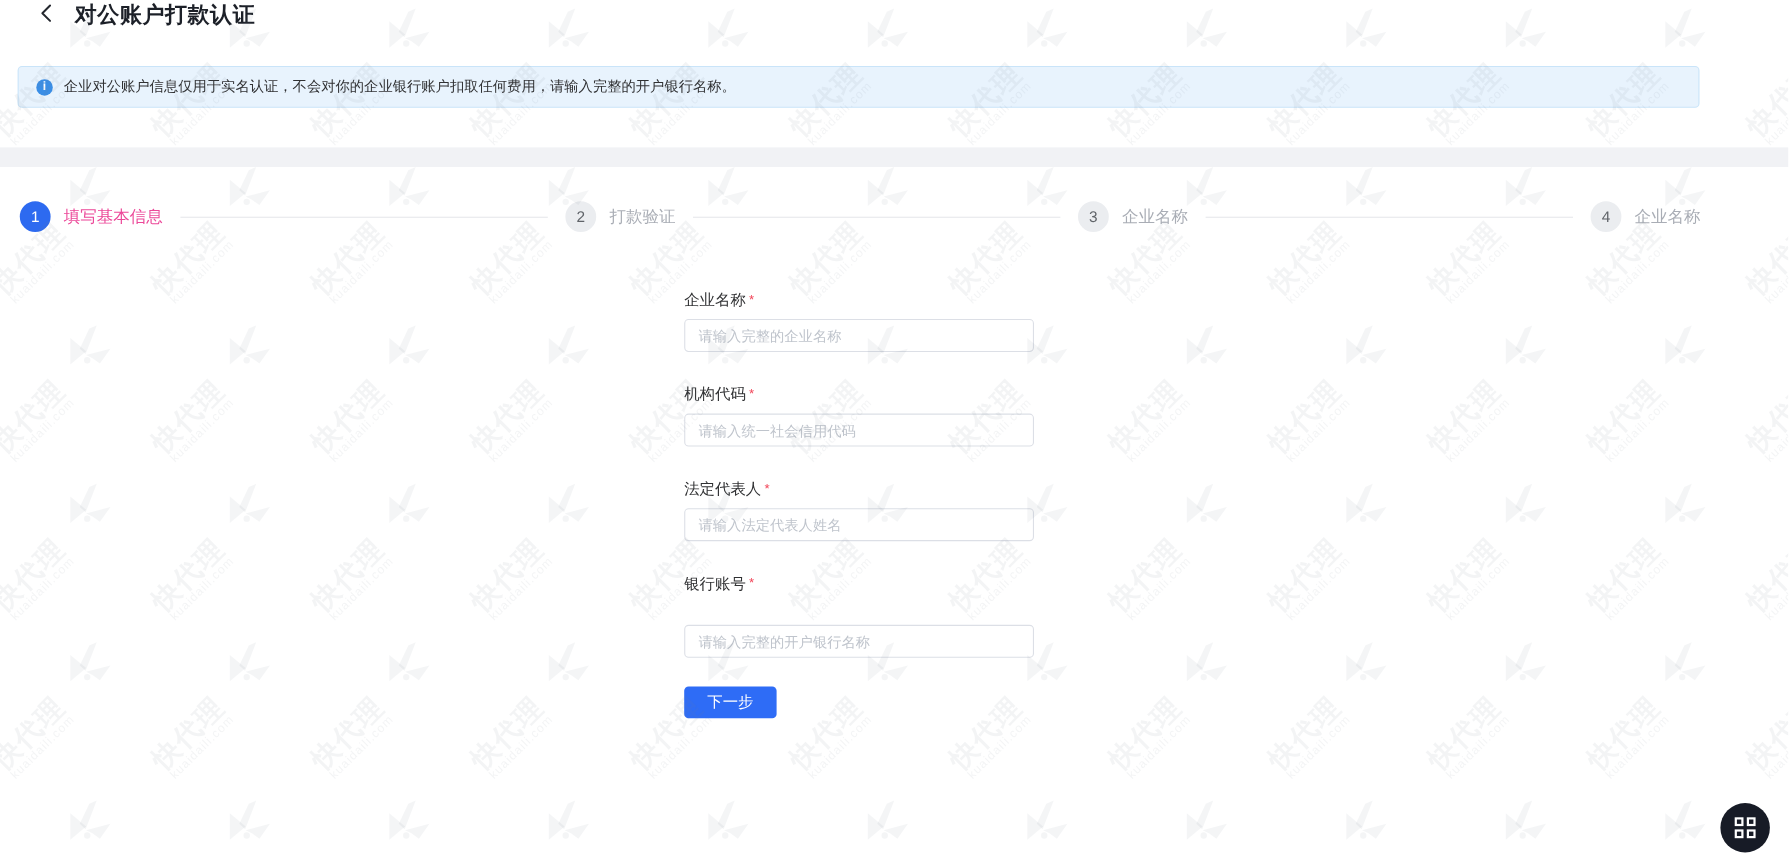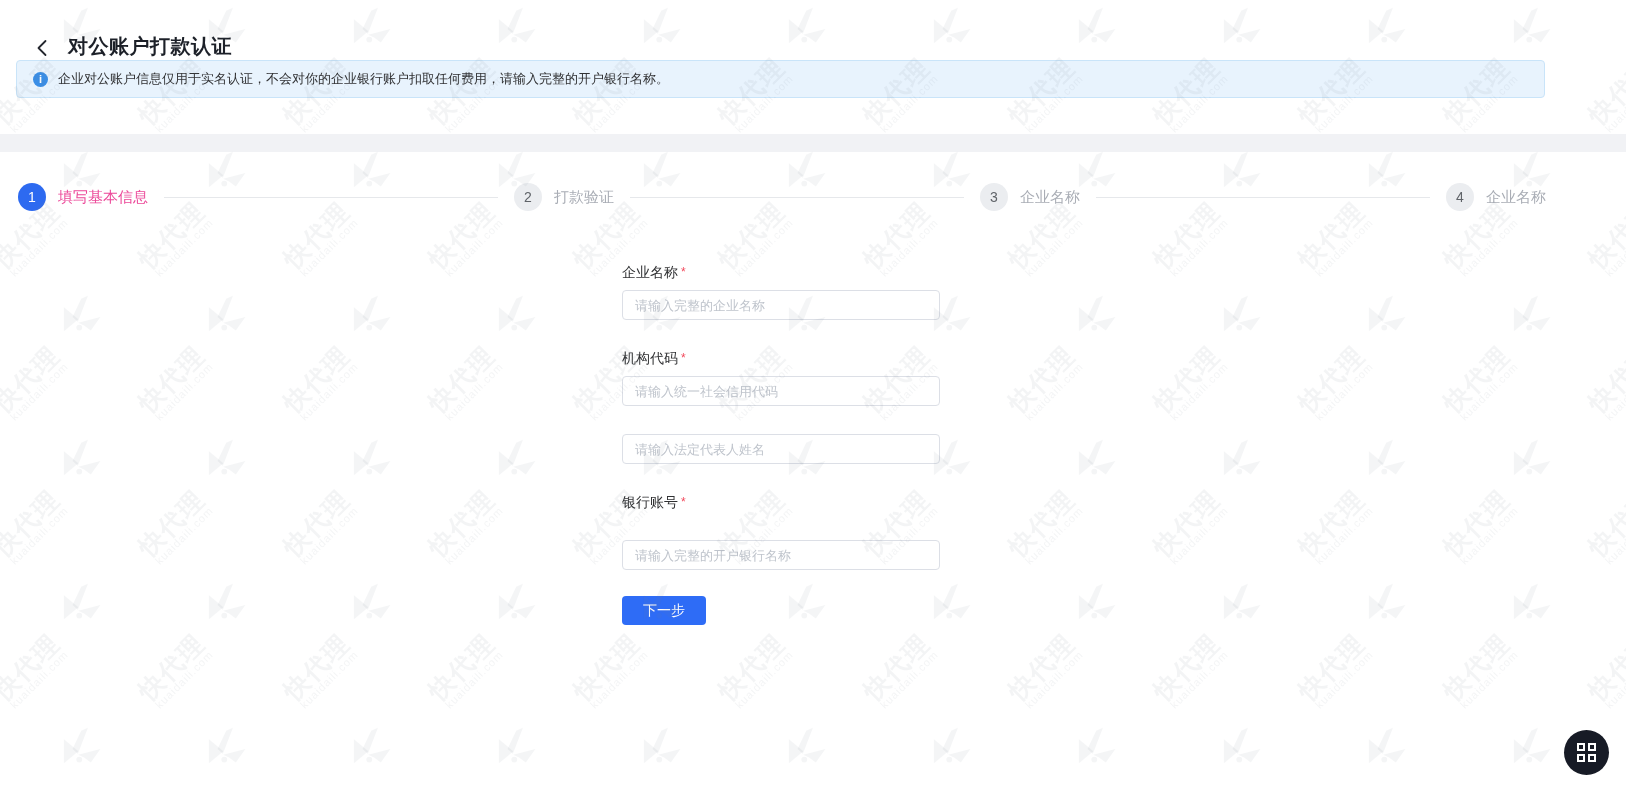--- a/index.html
+++ b/index.html
@@ -9,21 +9,21 @@
     position: relative;
     width: 1626px;
     height: 786px;
     background: #ffffff;
     overflow: hidden;
   }
 
   
   .header {
     position: absolute; top: 0; left: 0; right: 0; height: 60px;
-    display: flex; align-items: flex-end; padding-left: 30px;
+    display: flex; align-items: flex-start; padding-left: 30px;
     background: #fff; z-index: 2;
   }
   .back-btn {
     width: 24px; height: 24px; display: flex; align-items: center; justify-content: center;
     cursor: pointer; margin-right: 14px;
   }
   .page-title {
     font-size: 20px; font-weight: 700; color: #1c2028; letter-spacing: 0.5px;
   }
 
@@ -162,20 +162,21 @@
         <label class="field-label"><span>企业名称</span><span class="required-mark">*</span></label>
         <input class="text-input" type="text" placeholder="请输入完整的企业名称" style="">
       </div>
 
       <div class="form-group">
         <label class="field-label"><span>机构代码</span><span class="required-mark">*</span></label>
         <input class="text-input" type="text" placeholder="请输入统一社会信用代码" style="">
       </div>
 
       <div class="form-group">
+        <label class="field-label"><span>法定代表人</span><span class="required-mark">*</span></label>
         <input class="text-input" type="text" placeholder="请输入法定代表人姓名" style="">
       </div>
 
       <div class="form-group">
         <label class="field-label"><span>银行账号</span><span class="required-mark">*</span></label>
       </div>
 
       <div class="form-group">
         <input class="text-input" type="text" placeholder="请输入完整的开户银行名称" style="">
       </div>

